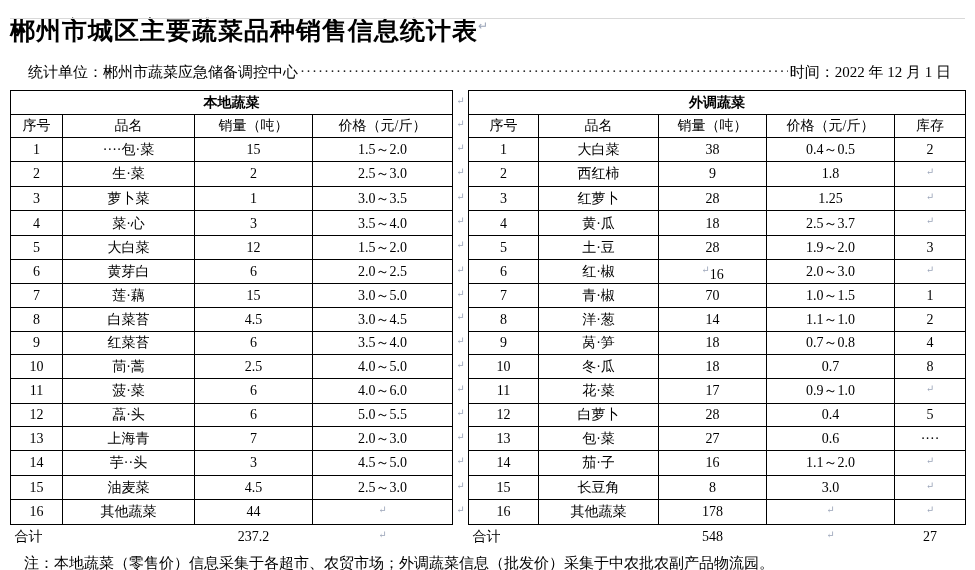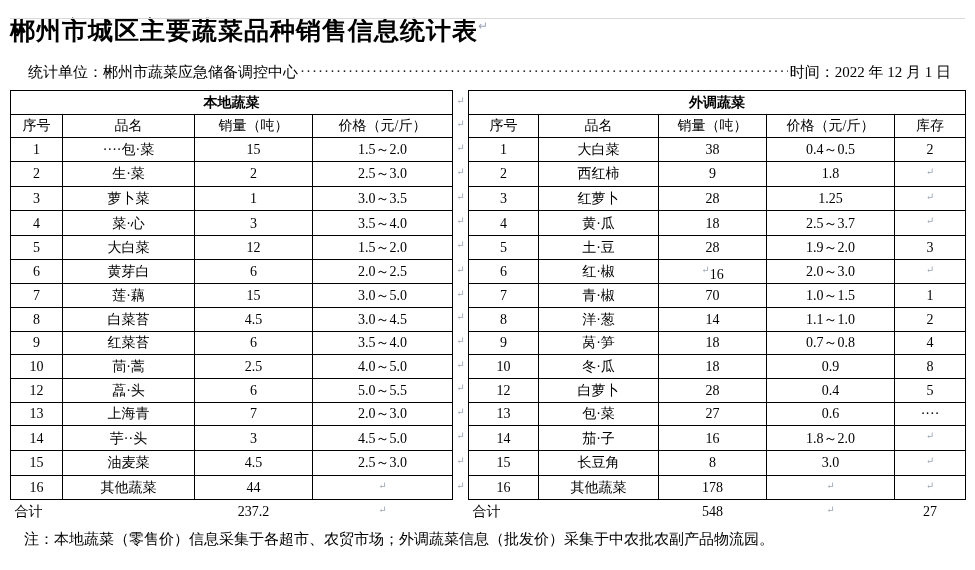--- a/index.html
+++ b/index.html
@@ -270,22 +270,34 @@
       </tr>
       <tr>
         <td>10</td>
         <td>茼·蒿</td>
         <td>2.5</td>
         <td>4.0～5.0</td>
         <td class="gapcol"><span class="pil">↵</span></td>
         <td>10</td>
         <td>冬·瓜</td>
         <td>18</td>
-        <td>0.9</td>
+        <td>0.7</td>
         <td>8</td>
+      </tr>
+      <tr>
+        <td>11</td>
+        <td>菠·菜</td>
+        <td>6</td>
+        <td>4.0～6.0</td>
+        <td class="gapcol"><span class="pil">↵</span></td>
+        <td>11</td>
+        <td>花·菜</td>
+        <td>17</td>
+        <td>0.9～1.0</td>
+        <td><span class="pil">↵</span></td>
       </tr>
       <tr>
         <td>12</td>
         <td>藠·头</td>
         <td>6</td>
         <td>5.0～5.5</td>
         <td class="gapcol"><span class="pil">↵</span></td>
         <td>12</td>
         <td>白萝卜</td>
         <td>28</td>
@@ -306,21 +318,21 @@
       </tr>
       <tr>
         <td>14</td>
         <td>芋··头</td>
         <td>3</td>
         <td>4.5～5.0</td>
         <td class="gapcol"><span class="pil">↵</span></td>
         <td>14</td>
         <td>茄·子</td>
         <td>16</td>
-        <td>1.8～2.0</td>
+        <td>1.1～2.0</td>
         <td><span class="pil">↵</span></td>
       </tr>
       <tr>
         <td>15</td>
         <td>油麦菜</td>
         <td>4.5</td>
         <td>2.5～3.0</td>
         <td class="gapcol"><span class="pil">↵</span></td>
         <td>15</td>
         <td>长豆角</td>

